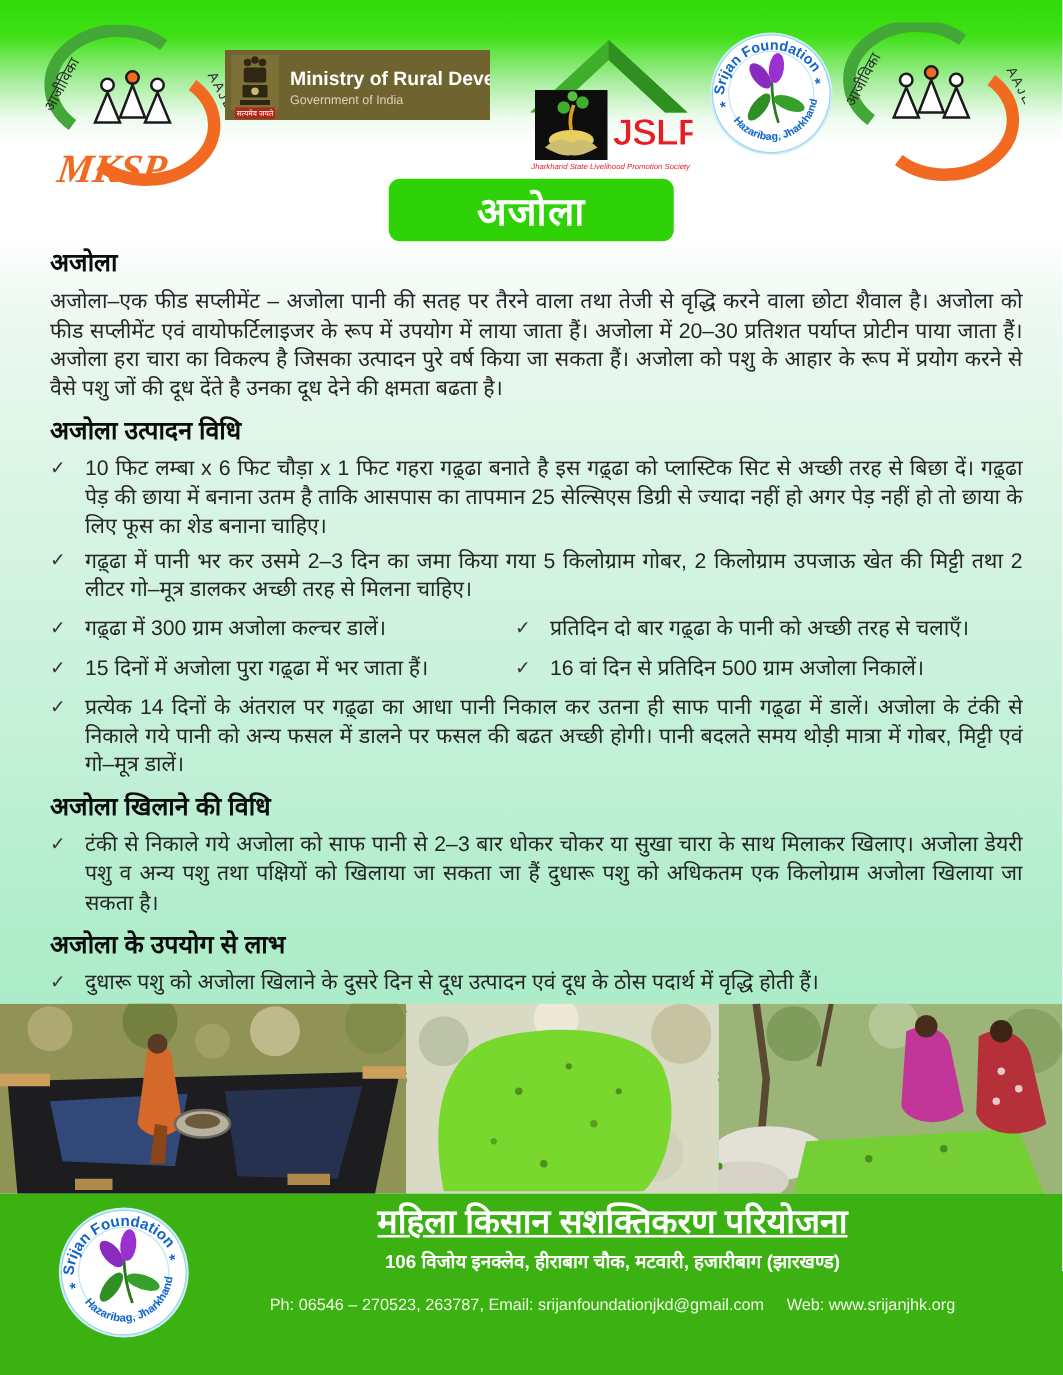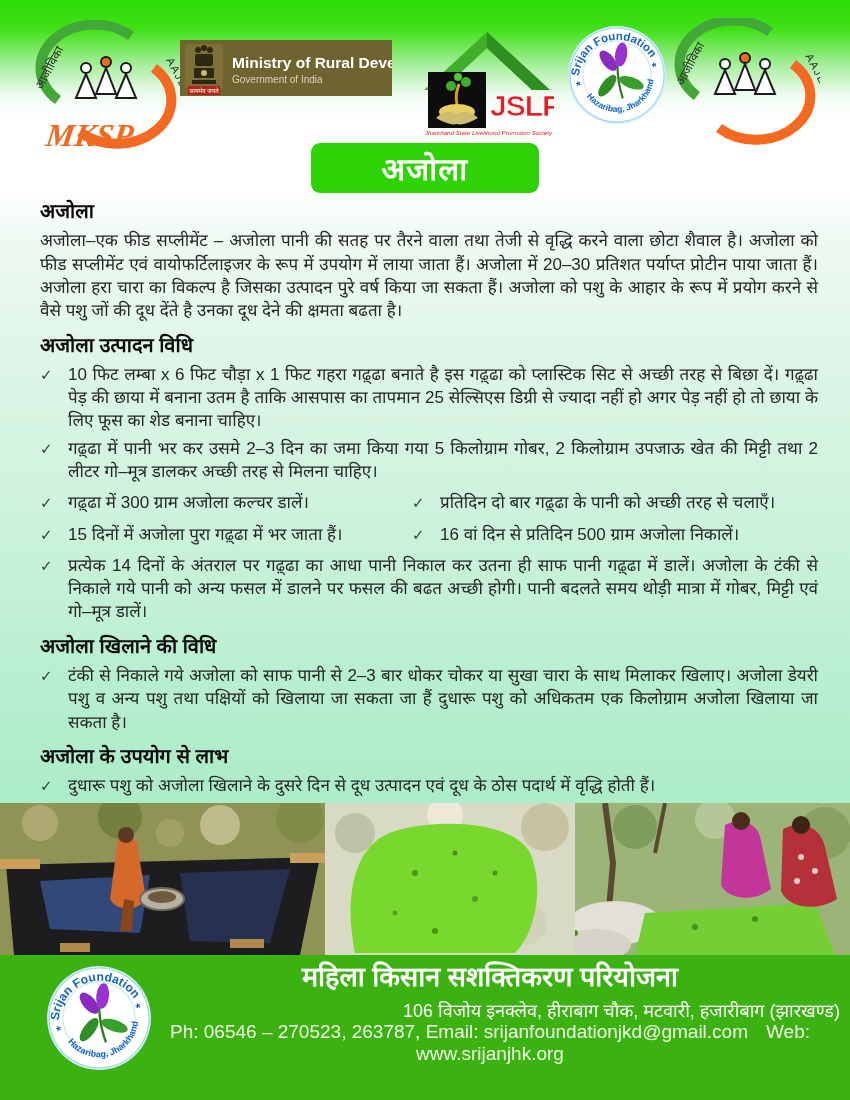--- a/index.html
+++ b/index.html
@@ -28,24 +28,24 @@
   .tworow{display:flex;}
   .tworow .bullet.left{flex:0 0 368px;width:368px;margin-right:4px;}
   .tworow .bullet.right{flex:1;}
   
   .photos{position:absolute;left:0;top:803px;width:850px;height:152px;display:flex;}
   .photos svg{display:block;}
   
   .footer{position:absolute;left:0;top:955px;width:850px;height:145px;background:#3bb211;color:#ffffff;}
   .f-logo{position:absolute;left:46px;top:10px;width:106px;height:106px;transform:rotate(-16deg);}
   .f-text{margin-left:140px;width:700px;text-align:center;}
-  .f-program{font-size:27px;font-weight:bold;padding-top:8px;line-height:1.1;}
+  .f-program{font-size:27px;font-weight:bold;padding-top:8px;line-height:1.1;text-decoration:underline;}
   .f-org{font-size:24px;font-weight:bold;line-height:1.15;}
-  .f-addr{font-size:18px;font-weight:normal;margin-top:9px;line-height:1.1;text-align:right;}
-  .f-contact{font-size:19px;margin-top:0;color:#f0fae6;}
+  .f-addr{font-size:15px;font-weight:bold;margin-top:9px;line-height:1.1;}
+  .f-contact{font-size:13px;margin-top:18px;color:#f0fae6;}
   .f-contact .gap{display:inline-block;width:18px;}
 </style>
 </head>
 <body>
 
 <div class="page">
 
   <div class="logo logo-mksp">
     <svg width="156" height="136" viewBox="0 0 156 136">
       <path d="M 103,16 A 46,37 0 0 0 30,80" fill="none" stroke="#44a838" stroke-width="10"></path>

